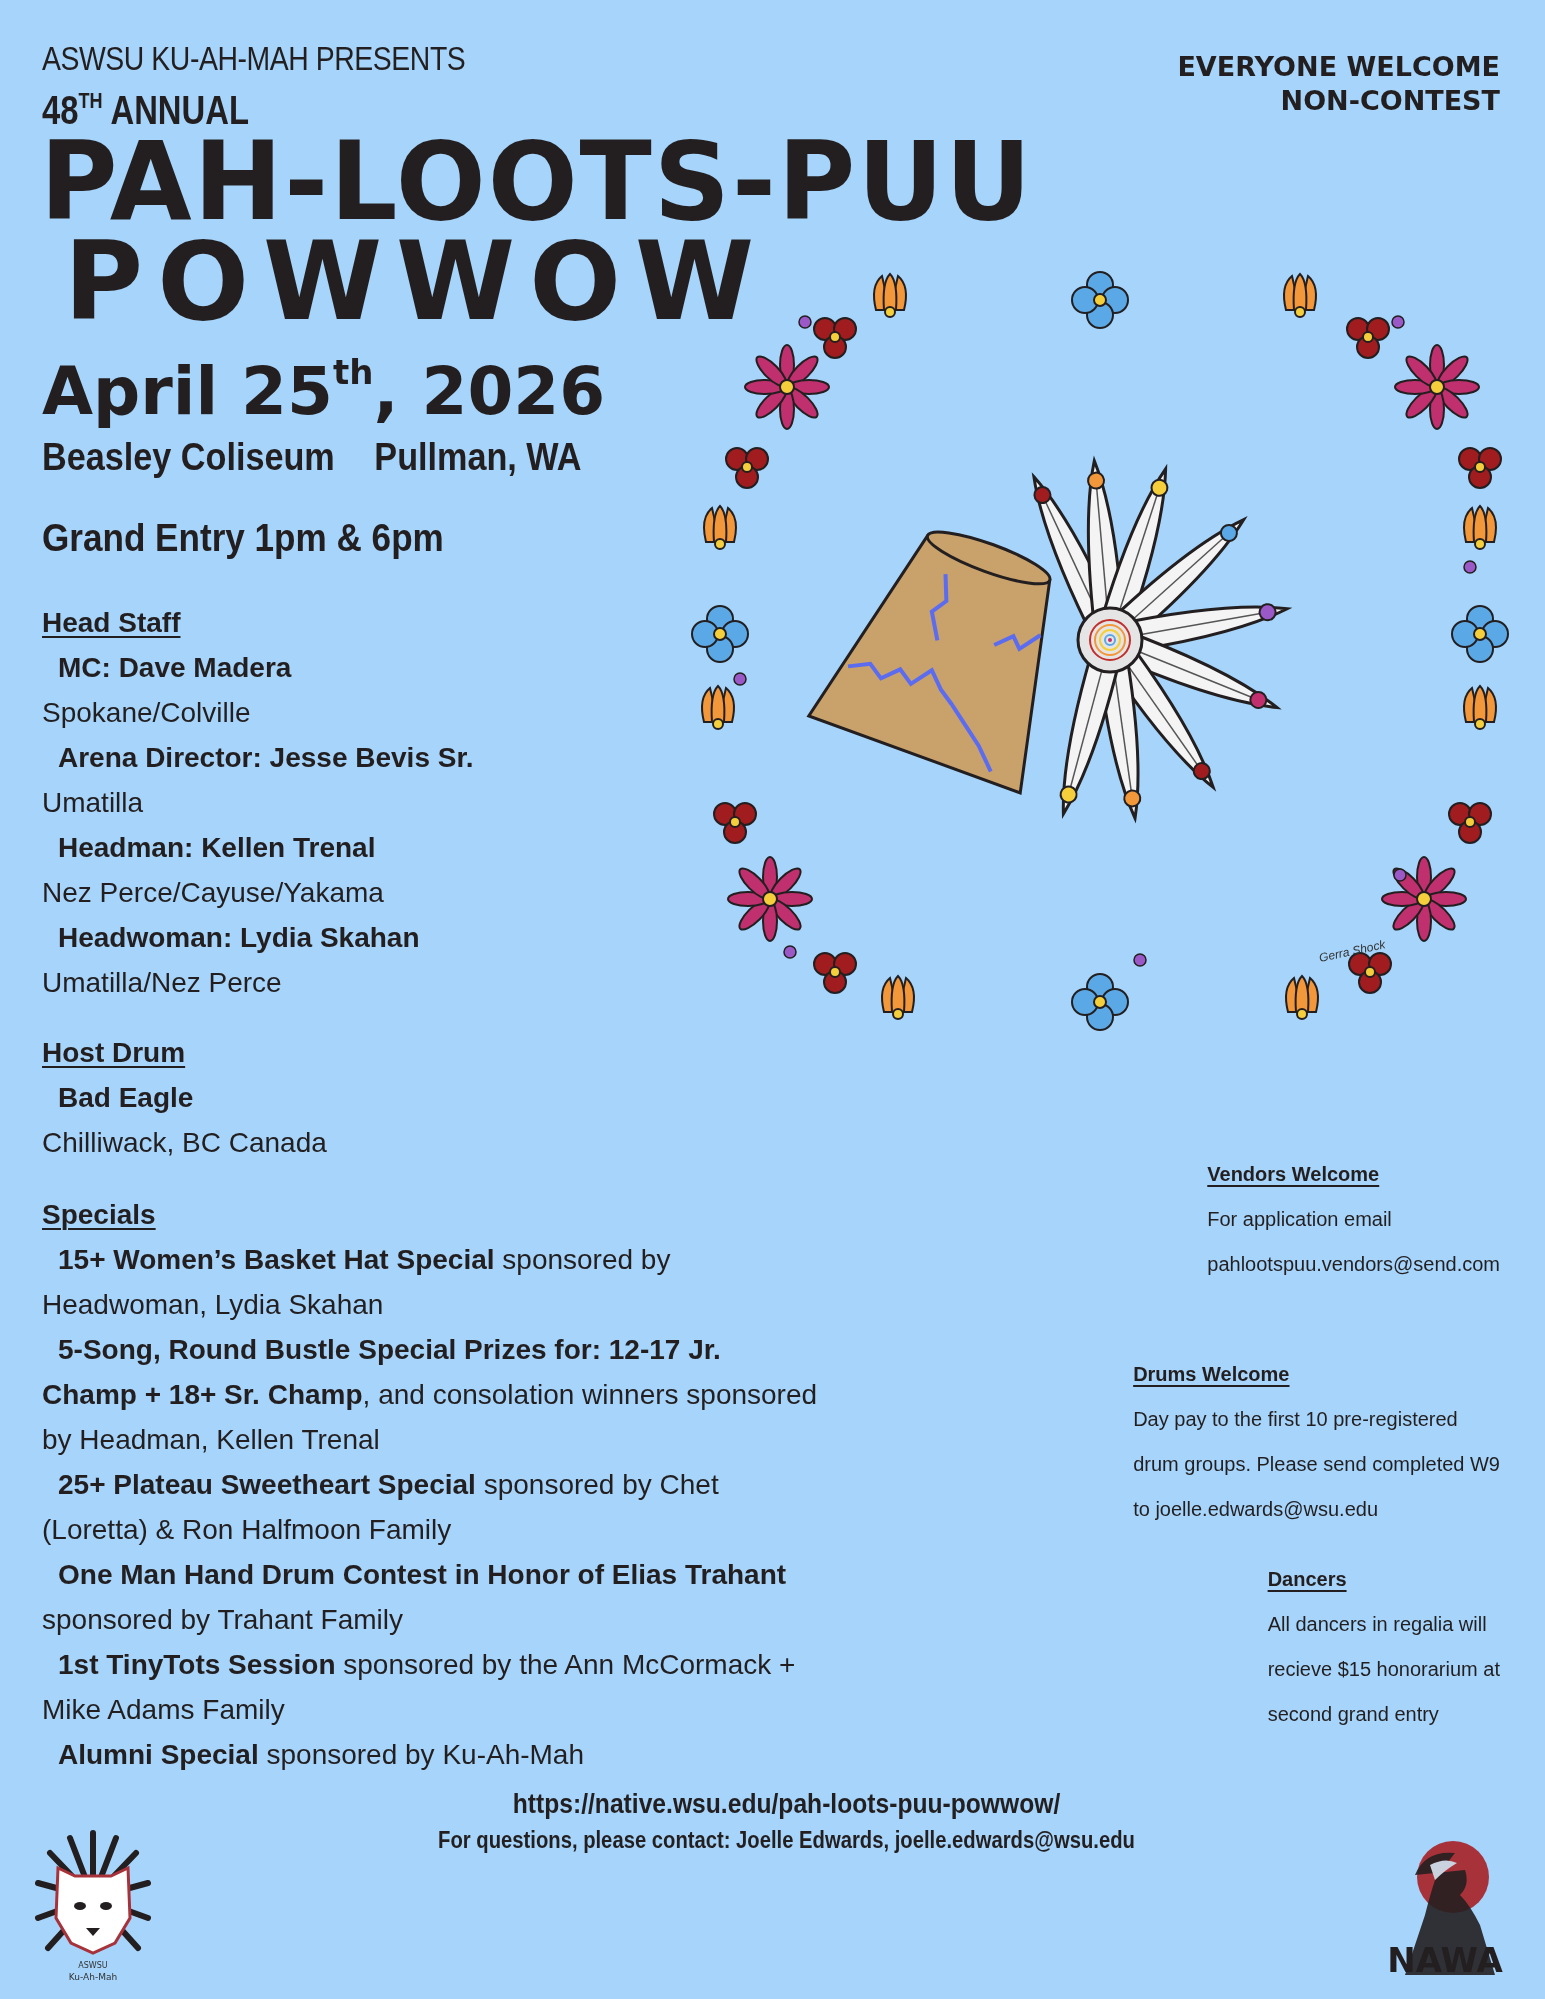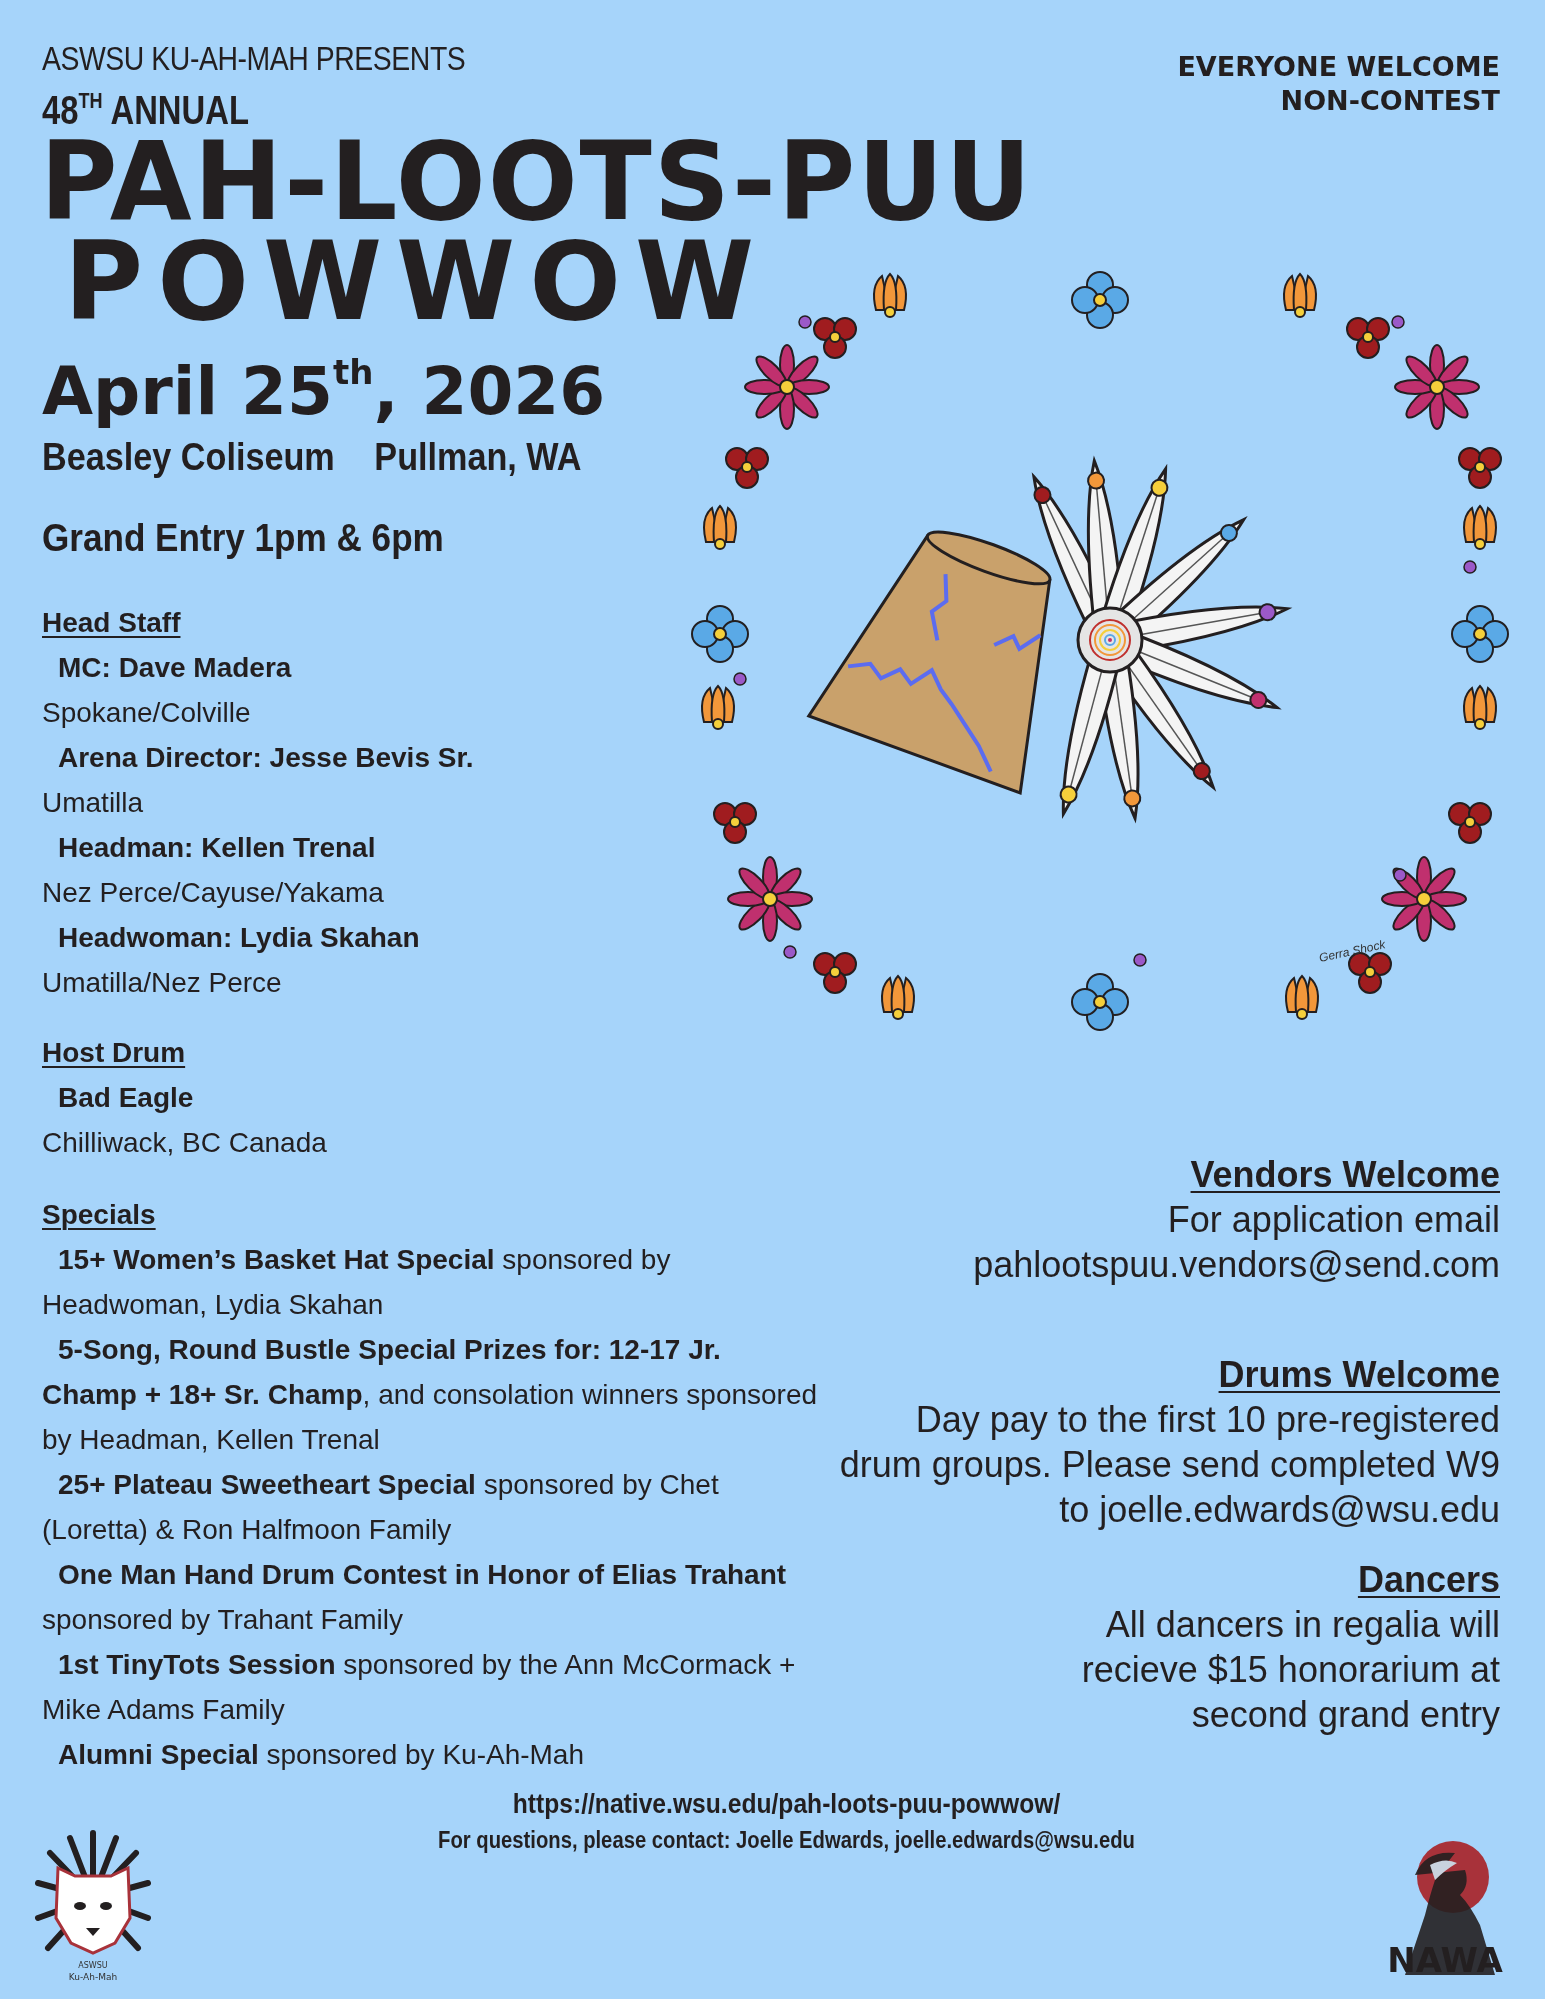--- a/index.html
+++ b/index.html
@@ -31,21 +31,21 @@
   
   .col { left: 42px; font-size: 28px; line-height: 45px; }
   .col .h { font-weight: bold; text-decoration: underline; text-decoration-thickness: 2px; text-underline-offset: 4px; }
   .col .b { font-weight: bold; margin-left: 16px; }
   .staff { top: 600px; }
   .drum { top: 1030px; }
   .specials { top: 1192px; width: 780px; }
   .specials p { margin: 0; }
 
   
-  .right { right: 45px; text-align: right; font-size: 36px; line-height: 45px; }
+  .right { right: 45px; text-align: left; font-size: 20px; line-height: 45px; }
   .right .h { font-weight: bold; text-decoration: underline; text-decoration-thickness: 2px; text-underline-offset: 4px; }
   .vendors { top: 1152px; }
   .drums { top: 1352px; }
   .dancers { top: 1557px; }
 
   
   .footer { left: 0; width: 1545px; top: 1785px; text-align: center; margin-left: 14px; }
   .url { font-size: 28px; font-weight: bold; transform: scaleX(0.88); line-height: 38px; }
   .contact { font-size: 23px; font-weight: bold; transform: scaleX(0.88); line-height: 34px; }
 

